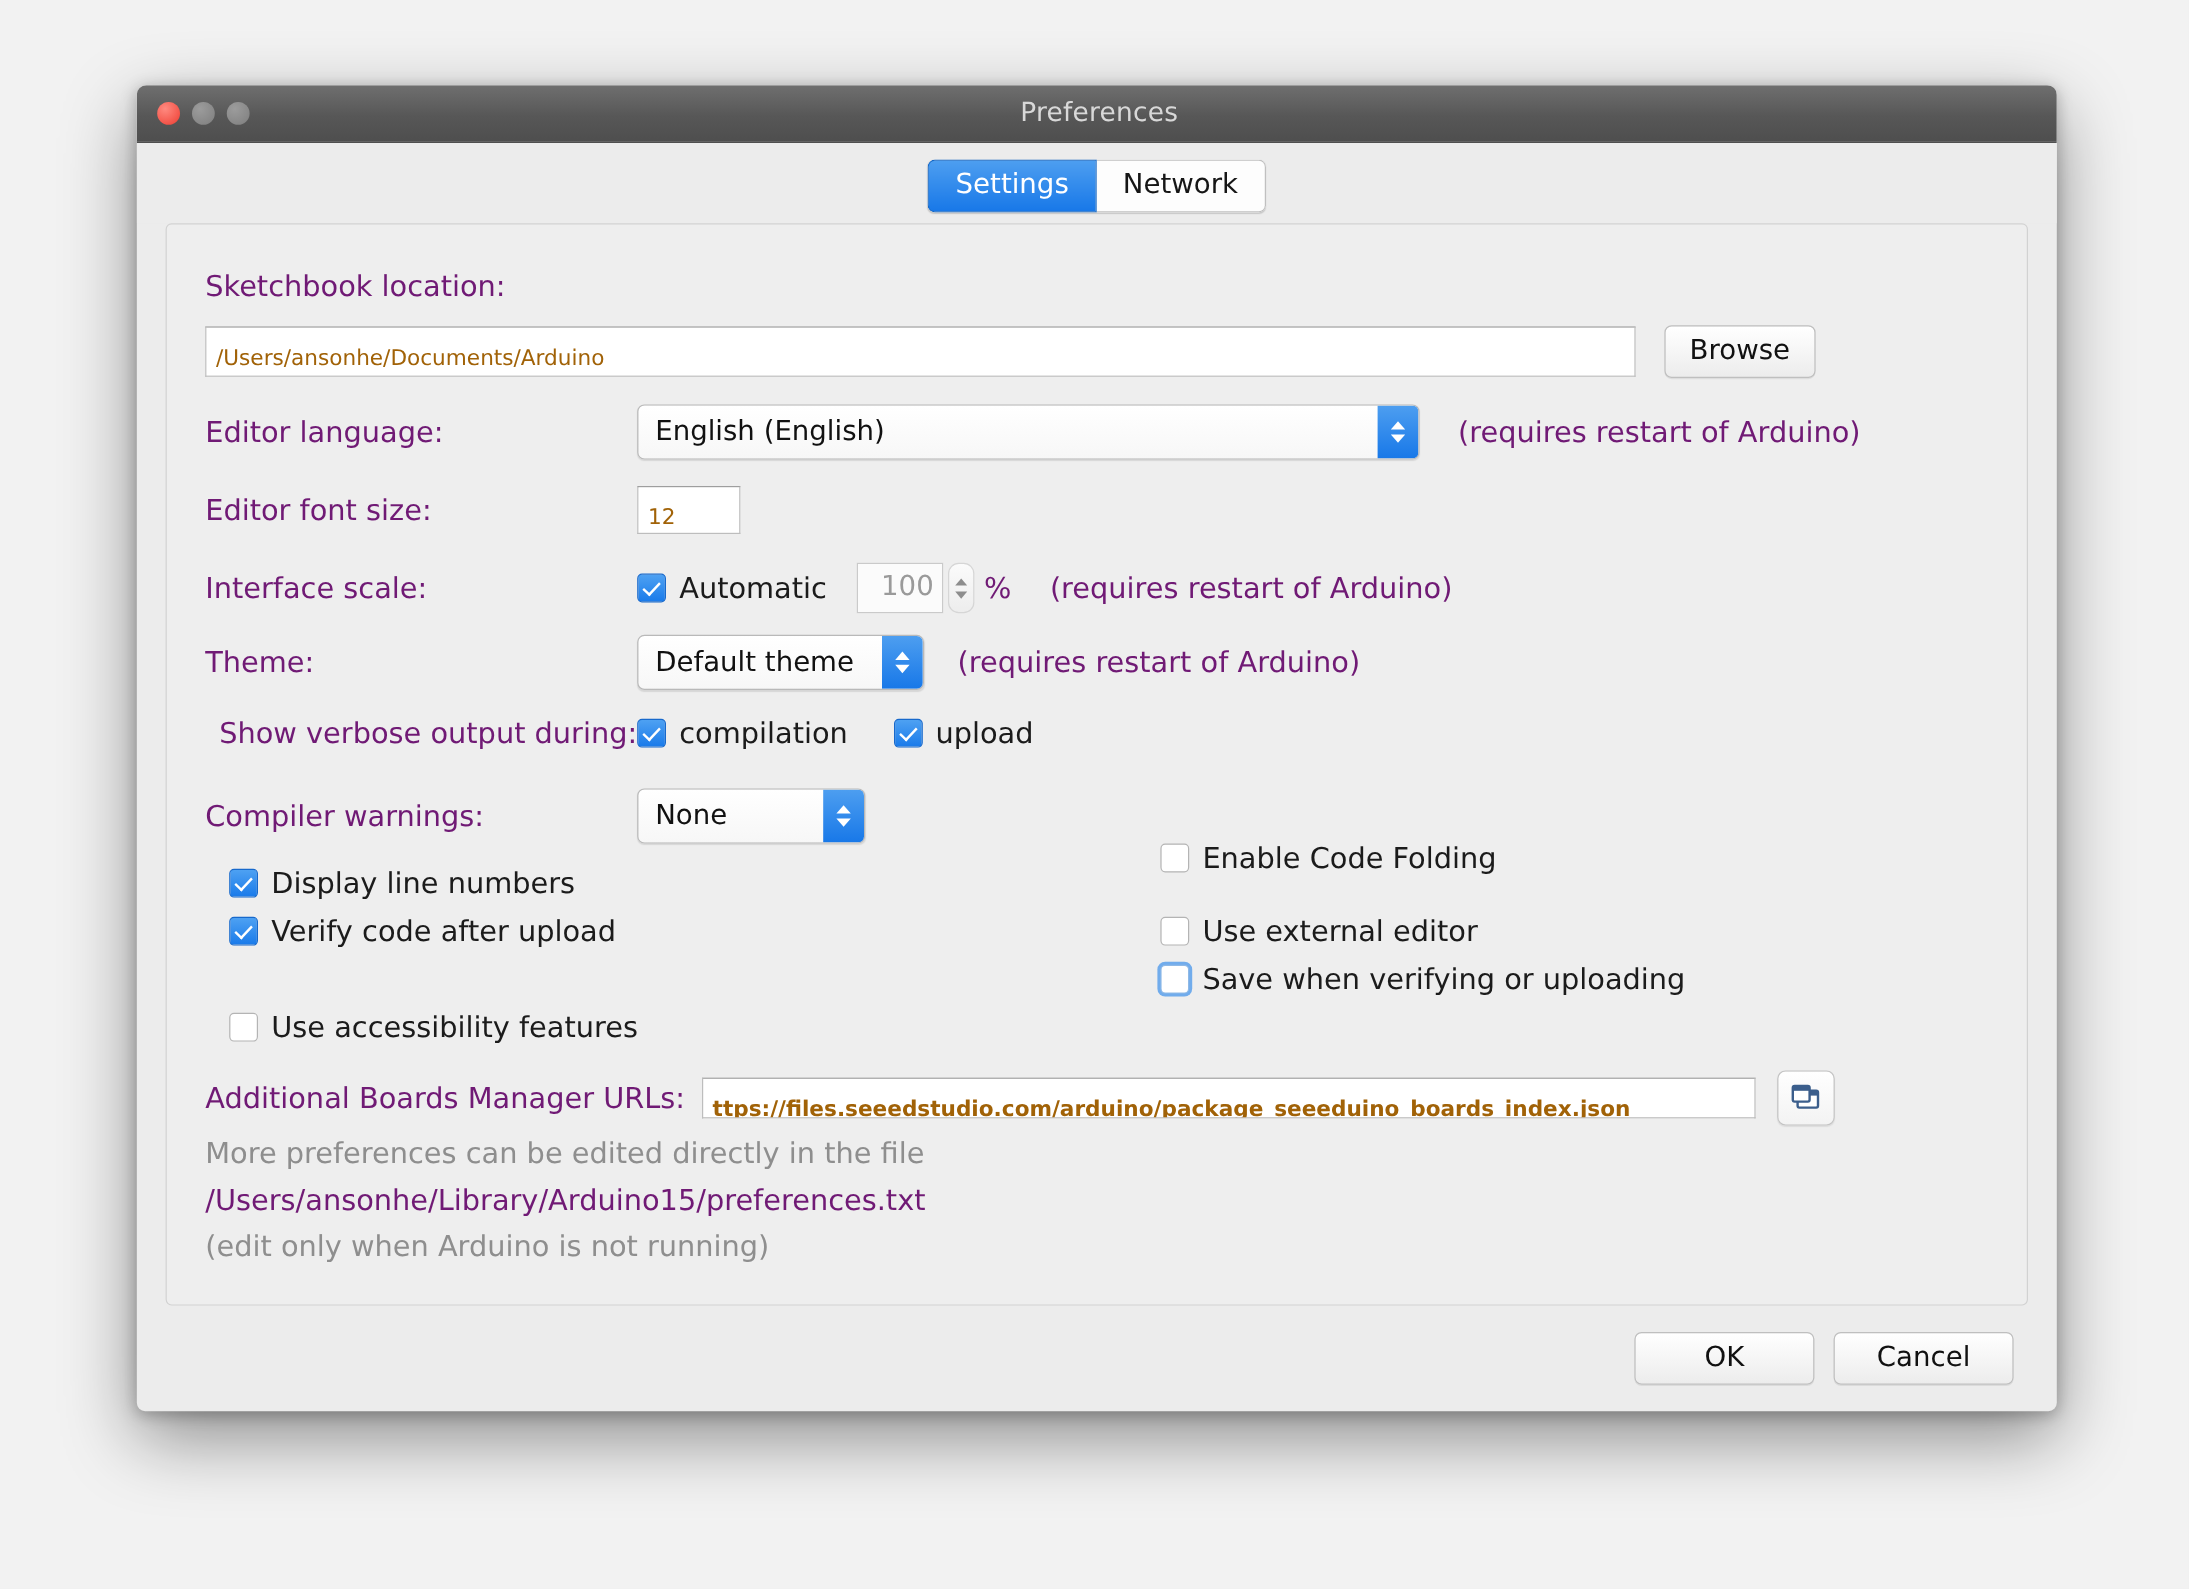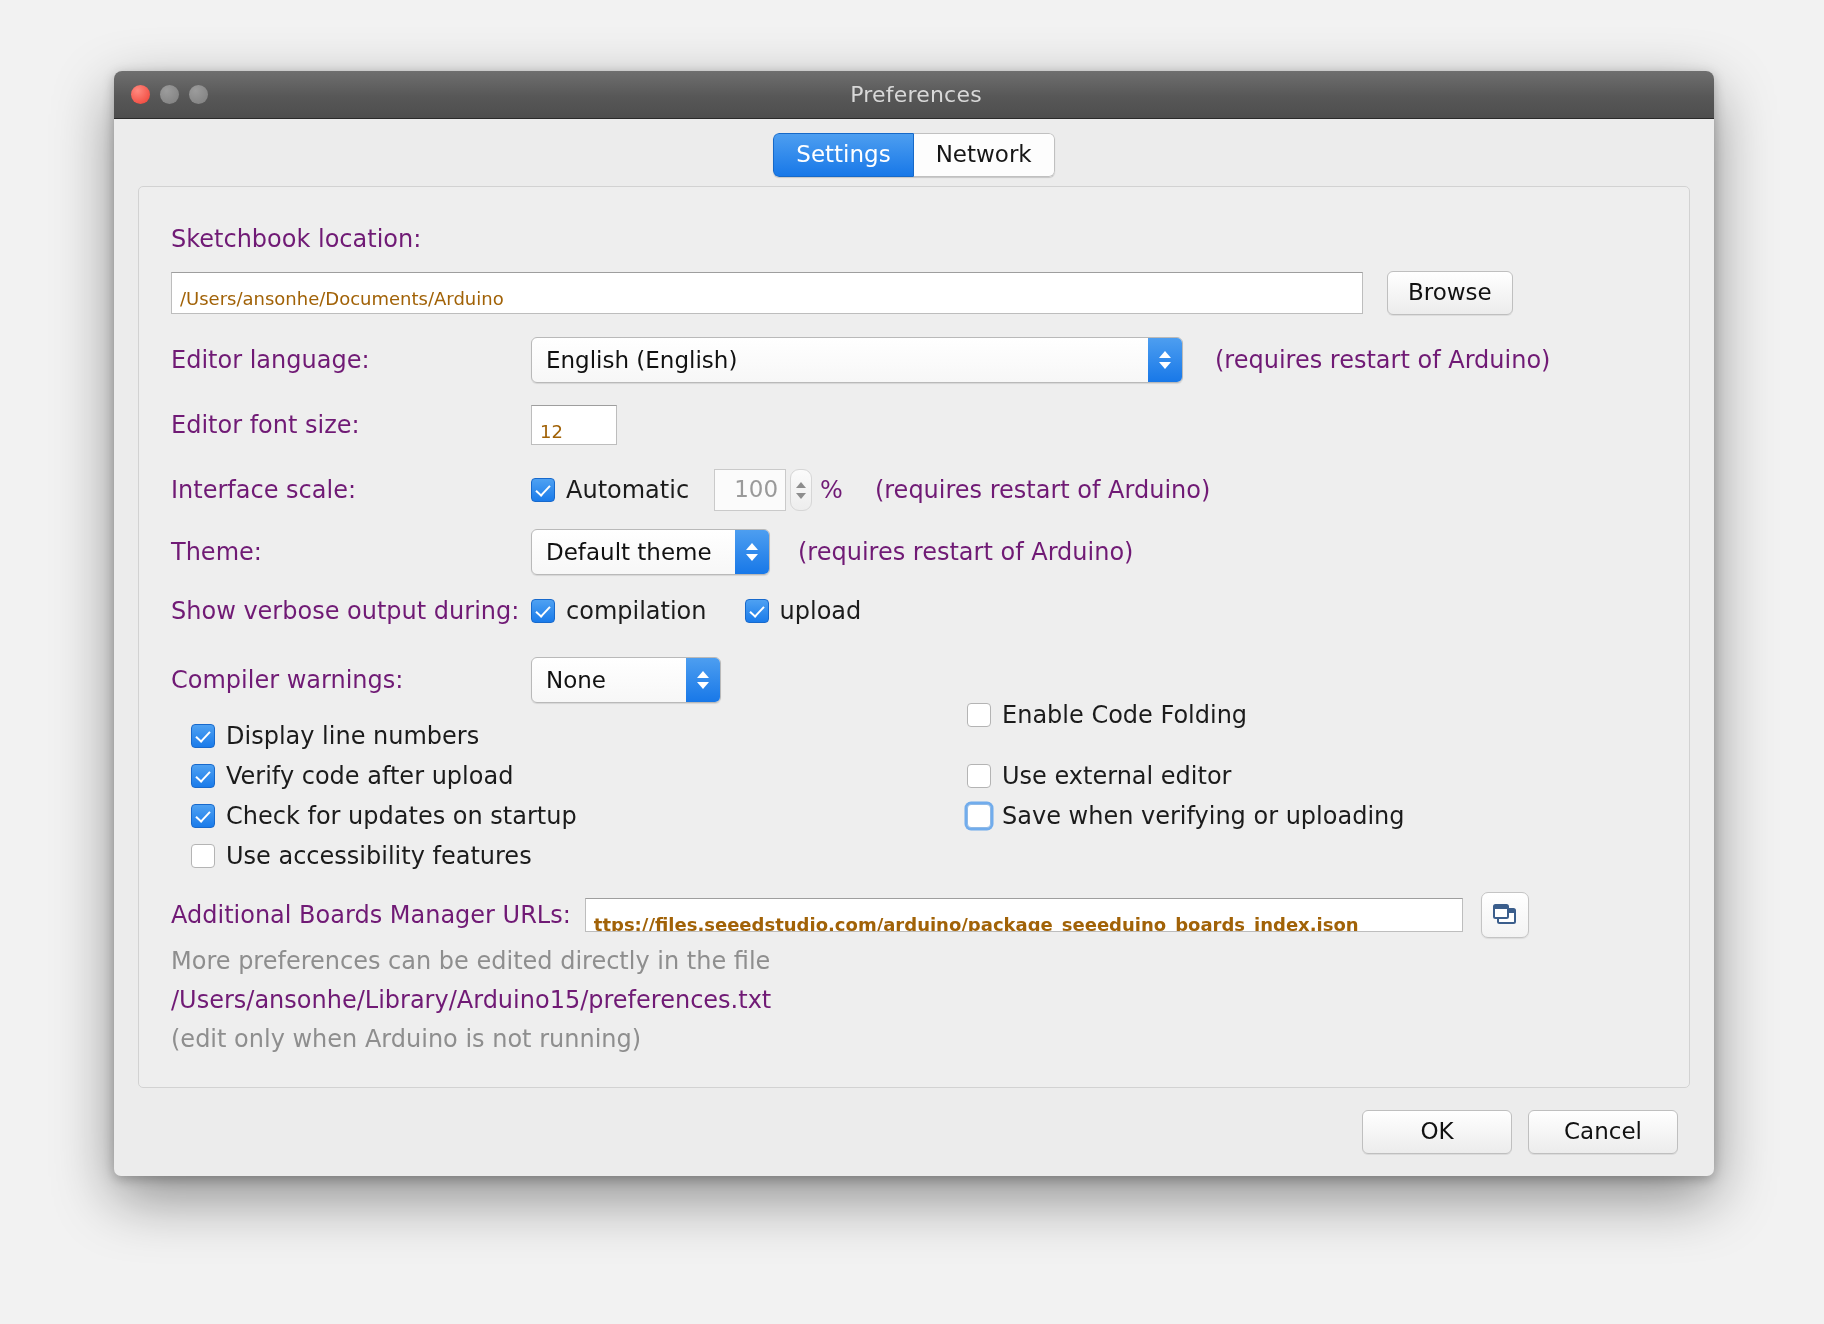--- a/index.html
+++ b/index.html
@@ -354,21 +354,21 @@
       <div class="popup" style="width:237px;">
         <span class="pval">Default theme</span>
         <span class="parrow">
           <i class="chev up"></i>
             <i class="chev down"></i>
         </span>
       </div>
       <span class="lbl" style="margin-left:28px;">(requires restart of Arduino)</span>
     </div>
 
-    <div class="row" style="top:410px; left:32px;">
+    <div class="row" style="top:410px; left:32px;text-align:right;">
       <span class="lbl" style="width:360px;">Show verbose output during:</span>
       <span class="cb">
         <span class="box on"></span>
         <span class="ctext">compilation</span>
       </span>
       <span class="cb" style="margin-left:38px;">
         <span class="box on"></span>
         <span class="ctext">upload</span>
       </span>
     </div>
@@ -387,26 +387,20 @@
     <div class="row" style="top:535px; left:52px;">
       <span class="cb">
         <span class="box on"></span>
         <span class="ctext">Display line numbers</span>
       </span>
     </div>
     <div class="row" style="top:575px; left:52px;">
       <span class="cb">
         <span class="box on"></span>
         <span class="ctext">Verify code after upload</span>
-      </span>
-    </div>
-    <div class="row" style="top:615px; left:52px;">
-      <span class="cb">
-        <span class="box on"></span>
-        <span class="ctext">Check for updates on startup</span>
       </span>
     </div>
     <div class="row" style="top:655px; left:52px;">
       <span class="cb">
         <span class="box off"></span>
         <span class="ctext">Use accessibility features</span>
       </span>
     </div>
 
     <div class="row" style="top:514px; left:828px;">

